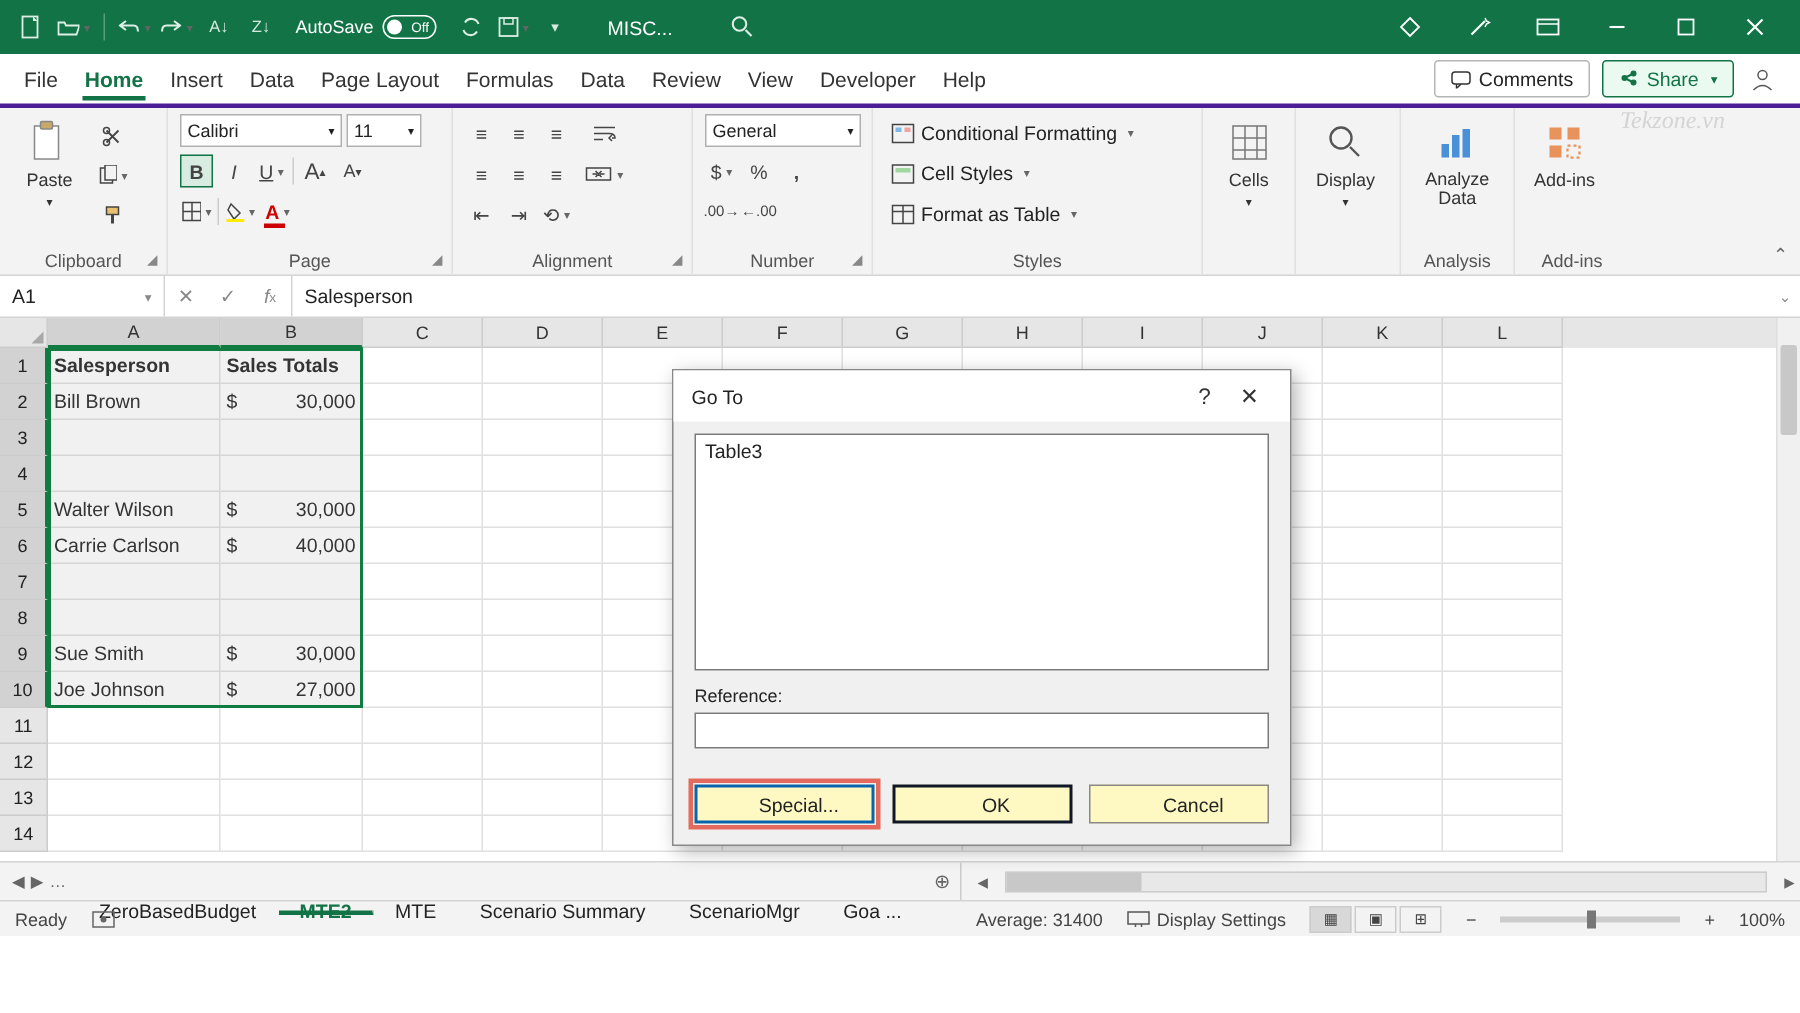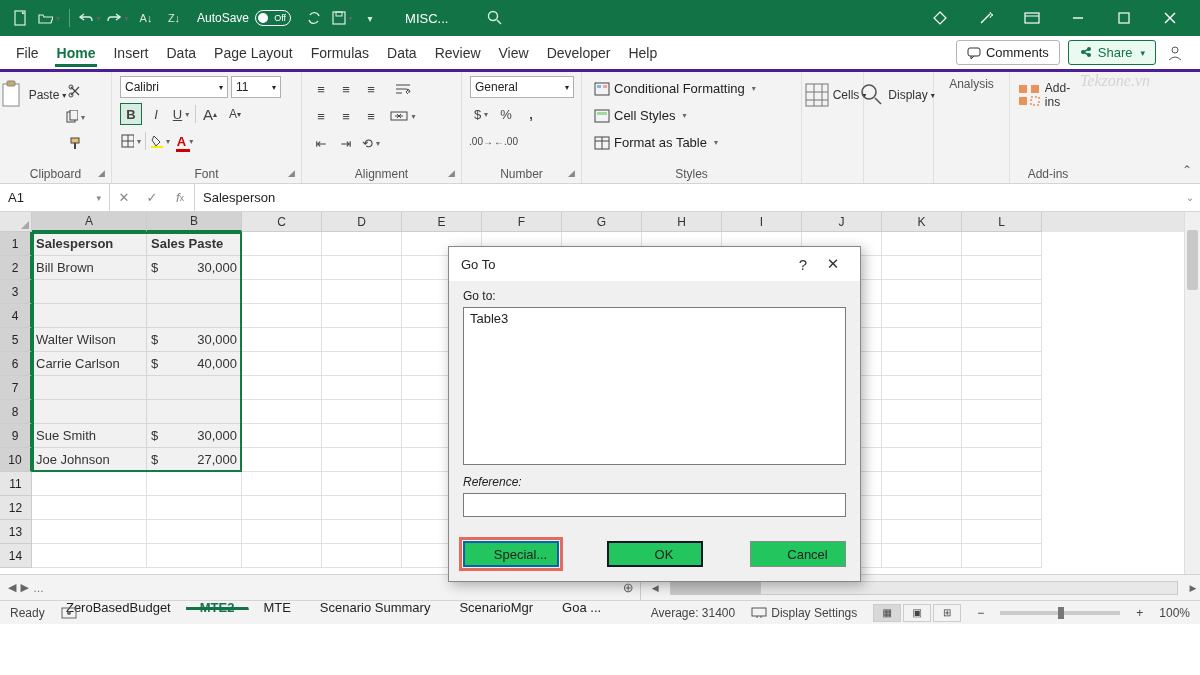--- a/index.html
+++ b/index.html
@@ -24,21 +24,21 @@
 .tabs .right-btns { margin-left: auto; display: flex; gap: 8px; align-items: center; }
 .tabs .btn-out { border: 1px solid #b5b5b5; border-radius: 3px; padding: 4px 10px; font-size: 13px; display: flex; align-items: center; gap: 5px; }
 .tabs .btn-share { background: #eafaf0; border-color: #127347; color: #127347; }
 
 
 .ribbon { height: 112px; background: #f3f3f3; border-bottom: 1px solid #d4d4d4; display: flex; position: relative; }
 .group { border-right: 1px solid #e0e0e0; padding: 4px 8px 2px; display: flex; flex-direction: column; }
 .group-body { flex: 1; display: flex; align-items: flex-start; gap: 6px; }
 .group-label { text-align: center; font-size: 12px; color: #555; padding-top: 1px; position: relative; }
 .group-label .dlg { position: absolute; right: -2px; top: 2px; font-size: 9px; color: #888; }
-.big-btn { display: flex; flex-direction: row; align-items: center; justify-content: center; width: 50px; gap: 3px; font-size: 12px; color: #333; padding-top: 4px; }
+.big-btn { display: flex; flex-direction: column; align-items: center; justify-content: center; width: 50px; gap: 3px; font-size: 12px; color: #333; padding-top: 4px; }
 .big-btn .ico { width: 30px; height: 30px; display: flex; align-items: center; justify-content: center; }
 .col { display: flex; flex-direction: column; gap: 4px; }
 .row { display: flex; gap: 3px; align-items: center; }
 .sm { width: 22px; height: 22px; display: flex; align-items: center; justify-content: center; font-size: 13px; color: #444; border: 1px solid transparent; }
 .combo { height: 22px; border: 1px solid #b0b0b0; background: #fff; font-size: 12px; padding: 0 4px; display: flex; align-items: center; justify-content: space-between; }
 .dd::after { content: "▾"; font-size: 8px; color: #666; margin-left: 3px; }
 .bold-active { border: 1px solid #127347; background: #d8ece2; font-weight: bold; }
 
 .styles-btn { font-size: 13px; padding: 3px 4px; display: flex; align-items: center; gap: 4px; }
 .ribbon .chev { position: absolute; right: 8px; bottom: 6px; font-size: 12px; color: #666; }
@@ -93,21 +93,21 @@
 .dialog { position: absolute; left: 448px; top: 246px; width: 413px; background: #f0f0f0; border: 1px solid #888; box-shadow: 3px 3px 12px rgba(0,0,0,0.3); z-index: 100; }
 .dialog .dtitle { height: 34px; display: flex; align-items: center; padding: 0 12px; font-size: 13px; background: #fff; }
 .dialog .dtitle .dsp { flex: 1; }
 .dialog .dtitle .hlp, .dialog .dtitle .cls { width: 30px; text-align: center; font-size: 15px; color: #333; cursor: pointer; }
 .dialog .dbody { padding: 8px 14px 14px; }
 .dialog label { font-size: 12px; display: block; margin-bottom: 4px; }
 .dialog .listbox { height: 158px; background: #fff; border: 1px solid #7a7a7a; padding: 2px 4px; font-size: 13px; overflow-y: scroll; }
 .dialog .listbox div { padding: 1px 2px; }
 .dialog .ref-input { width: 100%; height: 24px; border: 1px solid #7a7a7a; background: #fff; padding: 0 4px; }
 .dialog .dbtns { display: flex; justify-content: space-between; padding: 10px 14px 14px; gap: 10px; }
-.dialog .dbtn { width: 96px; height: 26px; border: 1px solid #888; background: #22c55e; font-size: 13px; display: flex; align-items: center; justify-content: center; cursor: pointer; padding-left: 19px; }
+.dialog .dbtn { width: 120px; height: 26px; border: 1px solid #888; background: #fef9c3; font-size: 13px; display: flex; align-items: center; justify-content: center; cursor: pointer; padding-left: 19px; }
 .dialog .dbtn.ok { border: 2px solid #0f172a; justify-content: center; }
 .dialog .dbtn.special { border: 2px solid #0a64ad; outline: 3px solid #e36a5c; outline-offset: 1px; }
 
 svg { display: block; }
 .watermark { position: absolute; right: 50px; top: 72px; font-style: italic; font-size: 16px; color: rgba(120,120,120,0.25); pointer-events: none; z-index: 200; font-family: cursive; }
 </style>
 </head>
 <body>
 
 <div class="titlebar">
@@ -315,21 +315,21 @@
                 <path d="M4 2 L10 8 L6 12 L2 6 Z" fill="none" stroke="#444"></path>
                 <rect x="1" y="12" width="12" height="2" fill="#ffeb00"></rect>
               </svg>
             </span>
           <span class="sm dd">
               <span style="position:relative;"><b style="color:#c00;">A</b><span style="position:absolute;left:-1px;bottom:-3px;width:14px;height:3px;background:#c00;"></span></span>
             </span>
         </div>
       </div>
     </div>
-    <div class="group-label"><span>Font</span><span class="dlg">◢</span></div>
+    <div class="group-label"><span>Page</span><span class="dlg">◢</span></div>
   </div>
 
   <div class="group" style="width:160px;">
     <div class="group-body">
       <div class="col" style="gap:5px;padding-top:2px;">
         <div class="row">
           <span class="sm">≡</span>
           <span class="sm">≡</span>
           <span class="sm">≡</span>
         </div>
@@ -444,20 +444,32 @@
             </svg>
           </span>
           <span>Display</span>
           <span style="font-size:8px;">▾</span>
         </div>
       </div>
     <div class="group-label"></div>
   </div>
 
   <div class="group" style="width:76px;">
+    <div class="group-body">
+        <div class="big-btn" style="width:60px;">
+          <span class="ico">
+            <svg width="28" height="26">
+              <rect x="3" y="14" width="5" height="9" fill="#4a90d9"></rect>
+              <rect x="10" y="8" width="5" height="15" fill="#4a90d9"></rect>
+              <rect x="17" y="4" width="5" height="19" fill="#4a90d9"></rect>
+            </svg>
+          </span>
+          <span style="text-align:center;line-height:1.1;">Analyze Data</span>
+        </div>
+      </div>
     <div class="group-label"><span>Analysis</span></div>
   </div>
 
   <div class="group" style="width:76px;border-right:none;">
     <div class="group-body">
         <div class="big-btn">
           <span class="ico">
             <svg width="26" height="26">
               <rect x="3" y="3" width="8" height="8" fill="#e8925c"></rect>
               <rect x="15" y="3" width="8" height="8" fill="#e8925c"></rect>
@@ -520,21 +532,21 @@
       <div class="rh sel">9</div>
       <div class="rh sel">10</div>
       <div class="rh">11</div>
       <div class="rh">12</div>
       <div class="rh">13</div>
       <div class="rh">14</div>
     </div>
   <div class="cells" id="cells">
       <div class="crow">
         <div class="cell hdr" style="width: 115px;">Salesperson</div>
-        <div class="cell hdr" style="width: 95px;">Sales Paste</div>
+        <div class="cell hdr" style="width: 95px;">Sales Totals</div>
         <div class="cell" style="width: 80px;"></div>
         <div class="cell" style="width: 80px;"></div>
         <div class="cell" style="width: 80px;"></div>
         <div class="cell" style="width: 80px;"></div>
         <div class="cell" style="width: 80px;"></div>
         <div class="cell" style="width: 80px;"></div>
         <div class="cell" style="width: 80px;"></div>
         <div class="cell" style="width: 80px;"></div>
         <div class="cell" style="width: 80px;"></div>
         <div class="cell" style="width: 80px;"></div>
@@ -800,25 +812,24 @@
 </div>
 
 <div class="dialog">
   <div class="dtitle">
     <span>Go To</span>
     <span class="dsp"></span>
     <span class="hlp">?</span>
     <span class="cls">✕</span>
   </div>
   <div class="dbody">
-    <label>Go to:</label>
     <div class="listbox" id="goto-list">
         <div>Table3</div>
       </div>
-    <label style="margin-top:10px;font-style:italic;">Reference:</label>
+    <label style="margin-top:10px;">Reference:</label>
     <input class="ref-input" value="" style="">
   </div>
   <div class="dbtns">
     <div class="dbtn special">
         <span>Special...</span>
       </div>
     <div class="dbtn ok">
         <span>OK</span>
       </div>
     <div class="dbtn">

